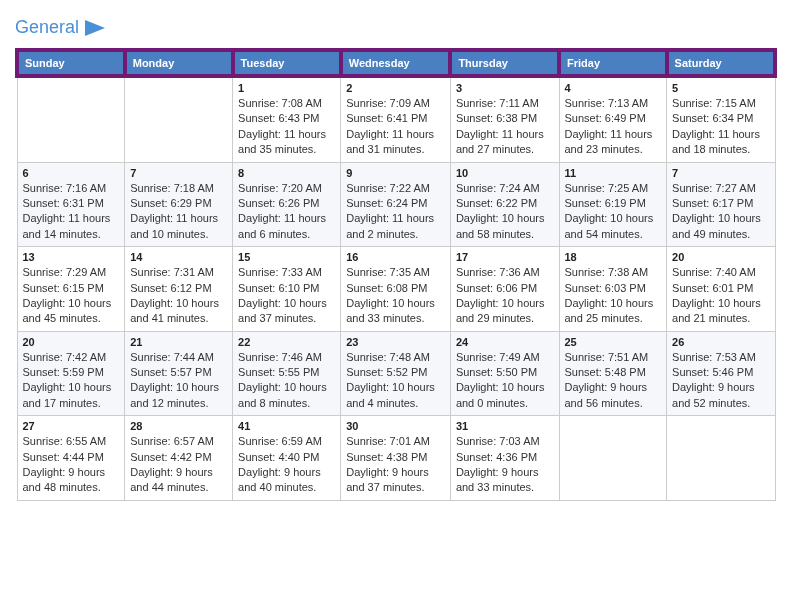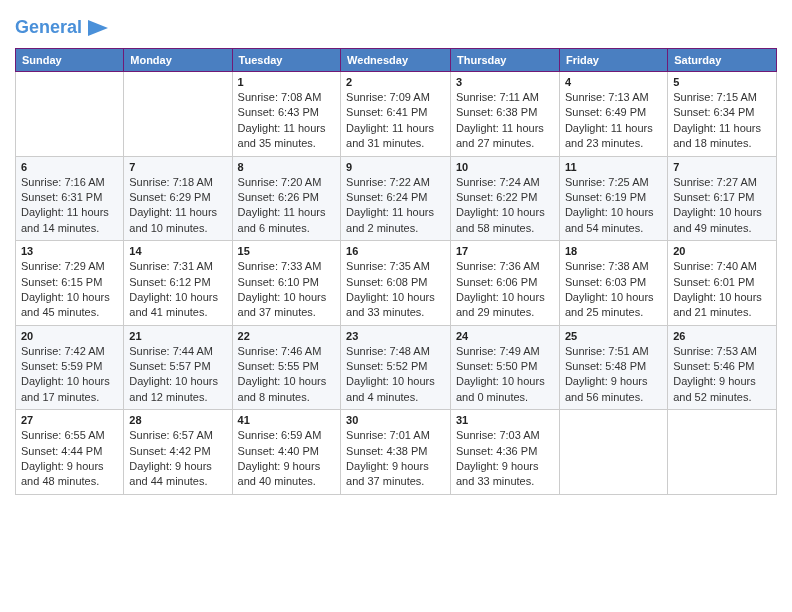--- a/index.html
+++ b/index.html
@@ -22,21 +22,21 @@
       align-items: flex-start;
       margin-bottom: 6px;
     }
     .logo {
       display: flex;
       align-items: center;
       margin-top: 4px;
     }
     .logo-text {
       font-size: 18px;
-      font-weight: bold;
+      font-weight: normal;
       color: #333;
       line-height: 1.1;
     }
     .logo-text span {
       color: #4a90d9;
     }
     .logo-icon {
       width: 28px;
       height: 28px;
       margin-left: 2px;
@@ -59,21 +59,21 @@
       border-collapse: collapse;
       font-size: 10px;
     }
     .calendar th {
       background: #4a7fc1;
       color: #fff;
       text-align: left;
       padding: 5px 6px;
       font-size: 11px;
       font-weight: bold;
-      border: 1px solid #701a75;
+      border: 4px solid #701a75;
     }
     .calendar td {
       border: 1px solid #ccc;
       vertical-align: top;
       padding: 4px 5px;
       width: 113px;
       min-height: 72px;
       background: #fff;
     }
     .calendar tr:nth-child(even) td {

